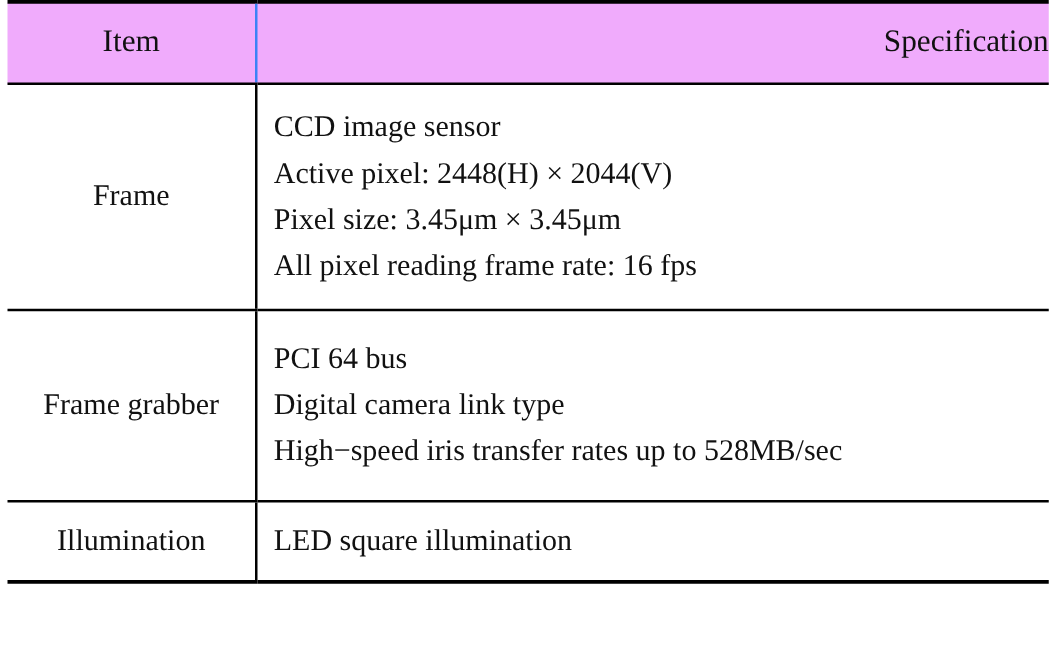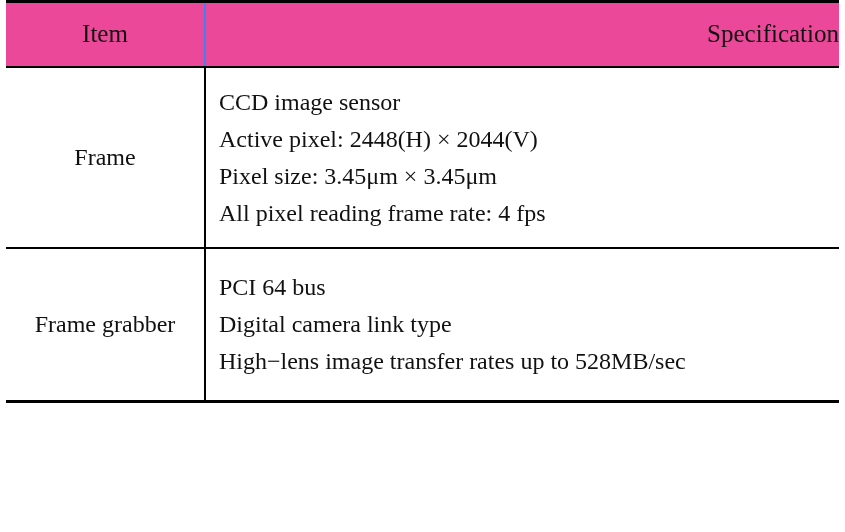--- a/index.html
+++ b/index.html
@@ -26,21 +26,21 @@
     border-collapse: collapse;
     width: 833px;
     margin-left: 6px;
     table-layout: fixed;
   }
 
   
   table.spec-table thead tr.header-row th {
     border-top: 3px solid #000;
     border-bottom: 2px solid #000;
-    background: #ec4899;
+    background: #f0abfc;
     font-weight: normal;
     font-size: 25px;
     text-align: center;
     padding: 17px 0 18px 0;
     line-height: 1.1;
   }
 
   table.spec-table thead tr.header-row th.col-item {
     width: 198px;
   }
@@ -111,34 +111,42 @@
     </thead>
     <tbody>
 
       <tr class="row-camera">
         <td class="item-cell">Frame</td>
         <td class="spec-cell">
           <span class="spec-lines">
             <span class="spec-line">CCD image sensor</span>
             <span class="spec-line">Active pixel: 2448(H) × 2044(V)</span>
             <span class="spec-line">Pixel size: 3.45μm × 3.45μm</span>
-            <span class="spec-line">All pixel reading frame rate: 4 fps</span>
+            <span class="spec-line">All pixel reading frame rate: 16 fps</span>
           </span>
         </td>
       </tr>
 
       <tr class="row-frame">
         <td class="item-cell">Frame grabber</td>
         <td class="spec-cell">
           <span class="spec-lines">
             <span class="spec-line">PCI 64 bus</span>
             <span class="spec-line">Digital camera link type</span>
-            <span class="spec-line">High−lens image transfer rates up to 528MB/sec</span>
+            <span class="spec-line">High−speed iris transfer rates up to 528MB/sec</span>
           </span>
         </td>
       </tr>
 
 
+      <tr class="row-illum">
+        <td class="item-cell">Illumination</td>
+        <td class="spec-cell">
+          <span class="spec-lines">
+            <span class="spec-line">LED square illumination</span>
+          </span>
+        </td>
+      </tr>
 
     </tbody>
   </table>
 
 </div>
 
 </body></html>

